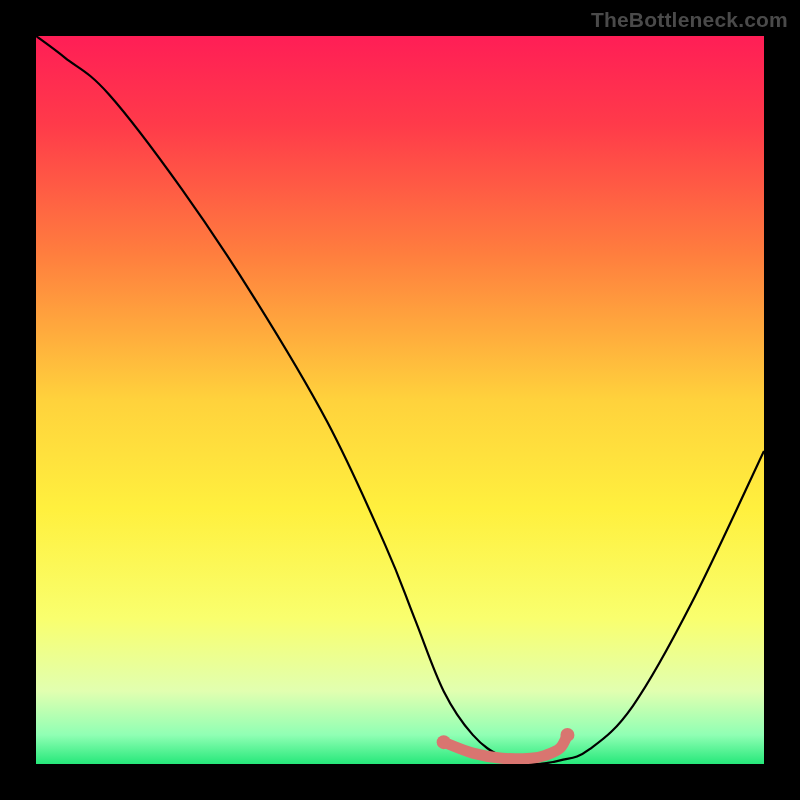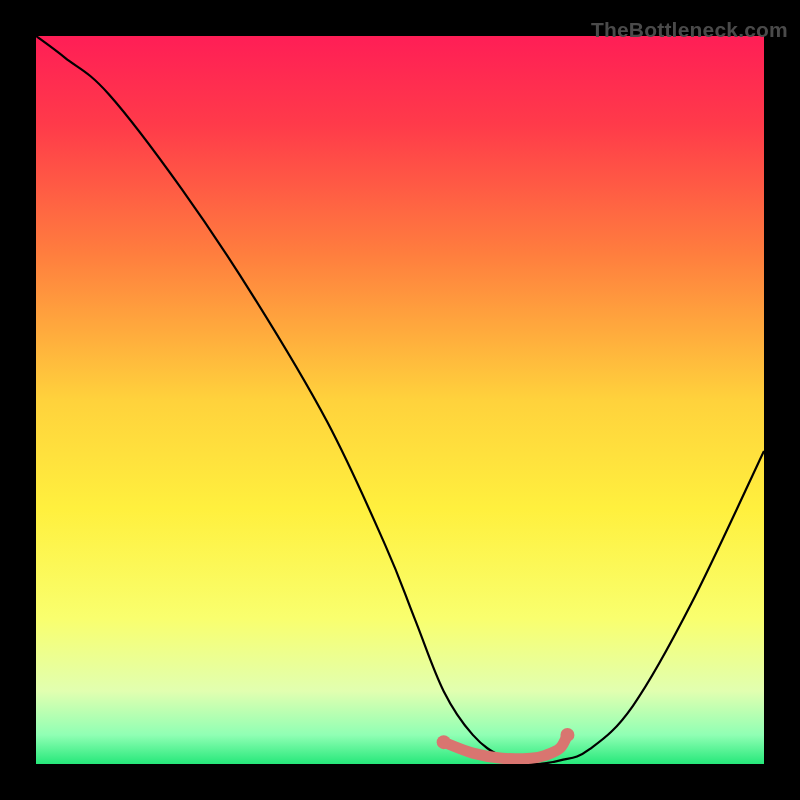--- a/index.html
+++ b/index.html
@@ -6,21 +6,21 @@
   body {
     width: 800px;
     height: 800px;
     background: #000;
     position: relative;
     font-family: Arial, sans-serif;
     overflow: hidden;
   }
   .watermark {
     position: absolute;
-    top: 18px;
+    top: 8px;
     right: 12px;
     color: #4a4a4a;
     font-size: 21px;
     font-weight: bold;
     z-index: 10;
     letter-spacing: 0.2px;
   }
   .chart-area {
     position: absolute;
     left: 36px;

